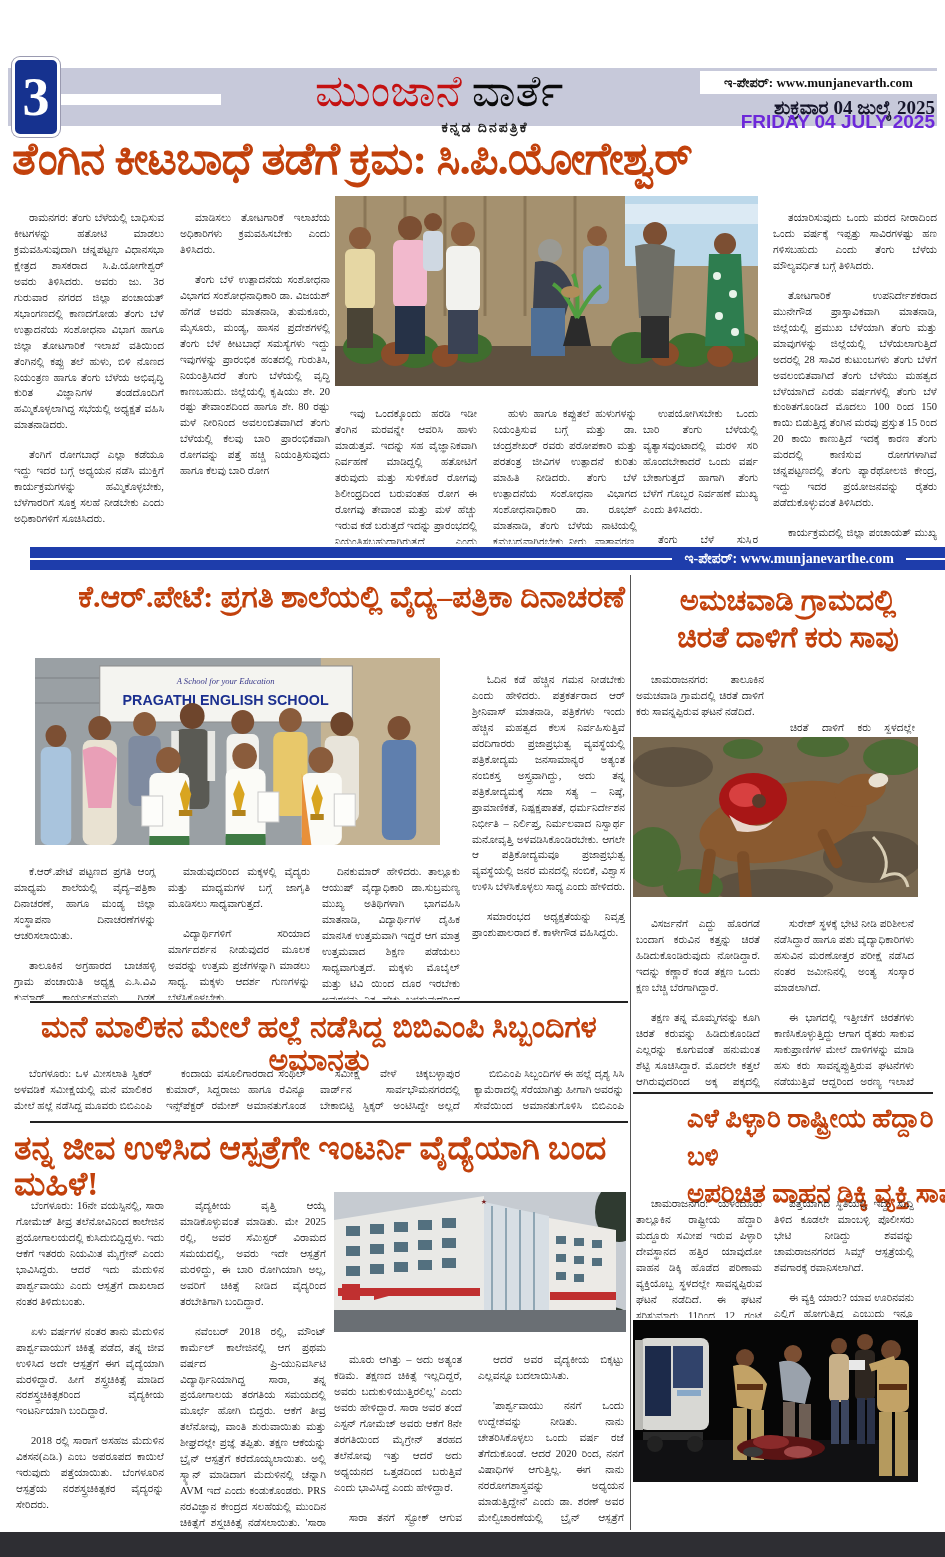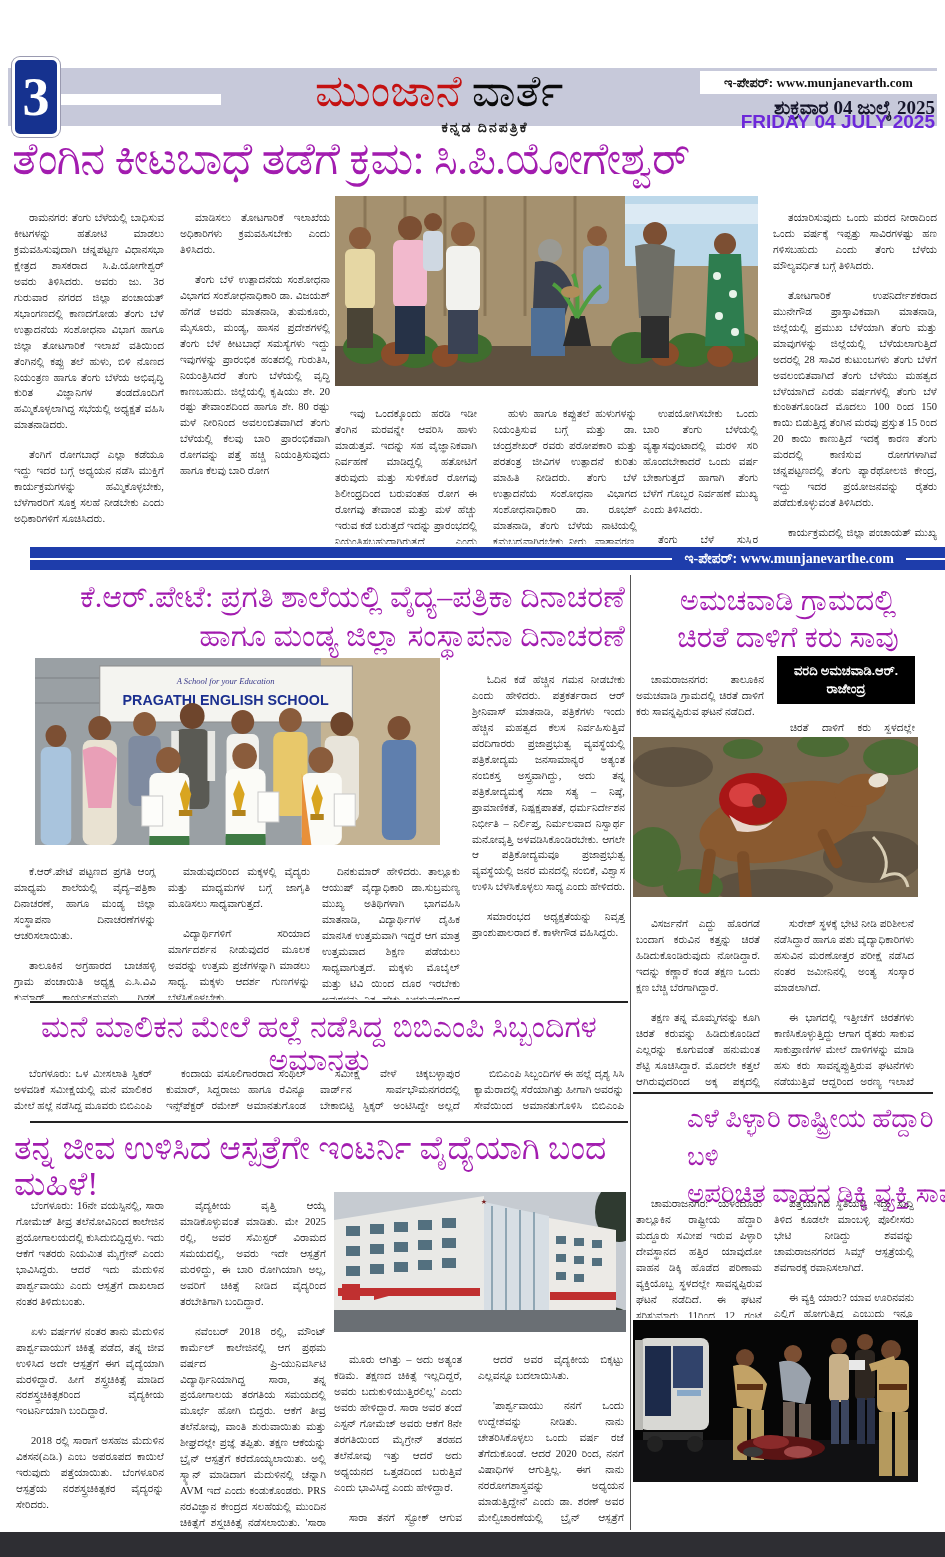--- a/index.html
+++ b/index.html
@@ -13,21 +13,21 @@
           box-shadow:0 0 0 1px #9a9ab0;}
   .masthead{font-weight:normal;font-size:44px;line-height:1;white-space:nowrap;text-align:left;}
   .m-red{color:#c41111;}
   .m-black{color:#0a0a0a;margin-left:10px;}
   .m-sub{font-size:14px;font-weight:bold;letter-spacing:2px;text-align:center;color:#222;}
   .epbox{background:#fff;font-size:13px;font-weight:bold;display:flex;align-items:center;justify-content:center;}
   .dateline{font-size:19px;font-weight:bold;text-align:right;color:#15152a;}
   .dateline.en{color:#6d28d9;font-family:"Liberation Sans",sans-serif;}
   .whiteline{background:#fff;}
   
-  .headline{font-weight:normal;color:#a21caf;}
+  .headline{font-weight:bold;color:#c2410c;}
   .h-main{font-size:45px;line-height:1.05;letter-spacing:-1px;}
   .h-center{text-align:center;}
   .h2{font-size:30px;line-height:1.3;}
   .h3{font-size:29px;line-height:1.28;}
   .h4{font-size:30px;line-height:1.1;}
   .h5{font-size:33px;line-height:1.1;}
   .h6{font-size:26px;line-height:1.45;margin-left:44px;}
   
   .col{font-size:10.5px;line-height:1.52;text-align:justify;overflow:hidden;color:#1a1a1a;}
   .col .para{margin:14px 0 2px 0;text-indent:15px;}
@@ -161,21 +161,20 @@
     </div>
 
   <div class="abs strip" style="left:30px;top:547px;width:936px;height:23px;">
     <div class="line"></div>
     <div class="txt">ಇ-ಪೇಪರ್: www.munjanevarthe.com</div>
     <div class="line" style="max-width:60px;"></div>
   </div>
 
   <div class="abs headline h2 h-center" style="left:10px;top:577px;width:615px;text-align:right;">
     <div>ಕೆ.ಆರ್.ಪೇಟೆ: ಪ್ರಗತಿ ಶಾಲೆಯಲ್ಲಿ ವೈದ್ಯ–ಪತ್ರಿಕಾ ದಿನಾಚರಣೆ</div>
-    <div>ಹಾಗೂ ಮಂಡ್ಯ ಜಿಲ್ಲಾ ಸಂಸ್ಥಾಪನಾ ದಿನಾಚರಣೆ</div>
   </div>
 
   <div class="abs photo" style="left:35px;top:658px;width:405px;height:187px;">
     <svg viewBox="0 0 425 187" preserveAspectRatio="none">
       <rect width="425" height="187" fill="#9aa0a4"></rect>
       <rect x="300" y="0" width="125" height="187" fill="#c4b393"></rect>
       <g stroke="#8b9094" stroke-width="2">
           <line x1="0" y1="20" x2="300" y2="20"></line>
           <line x1="0" y1="45" x2="300" y2="45"></line>
         </g>
@@ -256,21 +255,20 @@
 
   <div class="abs headline h3 h-center" style="left:636px;top:582px;width:304px;">
     <div>ಅಮಚವಾಡಿ ಗ್ರಾಮದಲ್ಲಿ</div>
     <div>ಚಿರತೆ ದಾಳಿಗೆ ಕರು ಸಾವು</div>
   </div>
 
   <div class="abs col" style="left:636px;top:658px;width:128px;height:76px;">
       <p class="para">ಚಾಮರಾಜನಗರ: ತಾಲೂಕಿನ ಅಮಚವಾಡಿ ಗ್ರಾಮದಲ್ಲಿ ಚಿರತೆ ದಾಳಿಗೆ ಕರು ಸಾವನ್ನಪ್ಪಿರುವ ಘಟನೆ ನಡೆದಿದೆ.</p>
       <p class="para">ಗ್ರಾಮದ ಹನುಮಂತ ಶೆಟ್ಟಿ ಎಂಬುವವರು ತಮ್ಮ ಜಮೀನಿನಲ್ಲಿ ವಾಸವಾಗಿದ್ದು ಮಧ್ಯರಾತ್ರಿಯಲ್ಲಿ ಮೂತ್ರ</p>
     </div>
-  <div class="abs byline-box" style="left:777px;top:656px;width:134px;height:44px;">ವರದಿ ಅಮಚವಾಡಿ.ಆರ್. ರಾಜೇಂದ್ರ</div>
   <div class="abs col" style="left:775px;top:706px;width:140px;height:28px;">
       <p class="para">ಚಿರತೆ ದಾಳಿಗೆ ಕರು ಸ್ಥಳದಲ್ಲೇ ಸಾವನ್ನಪ್ಪಿದೆ. ವಿಷಯ ತಿಳಿದ ಕೂಡಲೇ ಅರಣ್ಯ ಇಲಾಖೆಯ ಡಿ ಆರ್ ಎಫ್ ಒ</p>
     </div>
 
   <div class="abs photo" style="left:633px;top:737px;width:285px;height:160px;">
     <svg viewBox="0 0 285 160" preserveAspectRatio="none">
       <rect width="285" height="160" fill="#77674f"></rect>
       <g fill="#5e5140">
           <ellipse cx="40" cy="30" rx="40" ry="20"></ellipse>
           <ellipse cx="240" cy="120" rx="50" ry="26"></ellipse>

